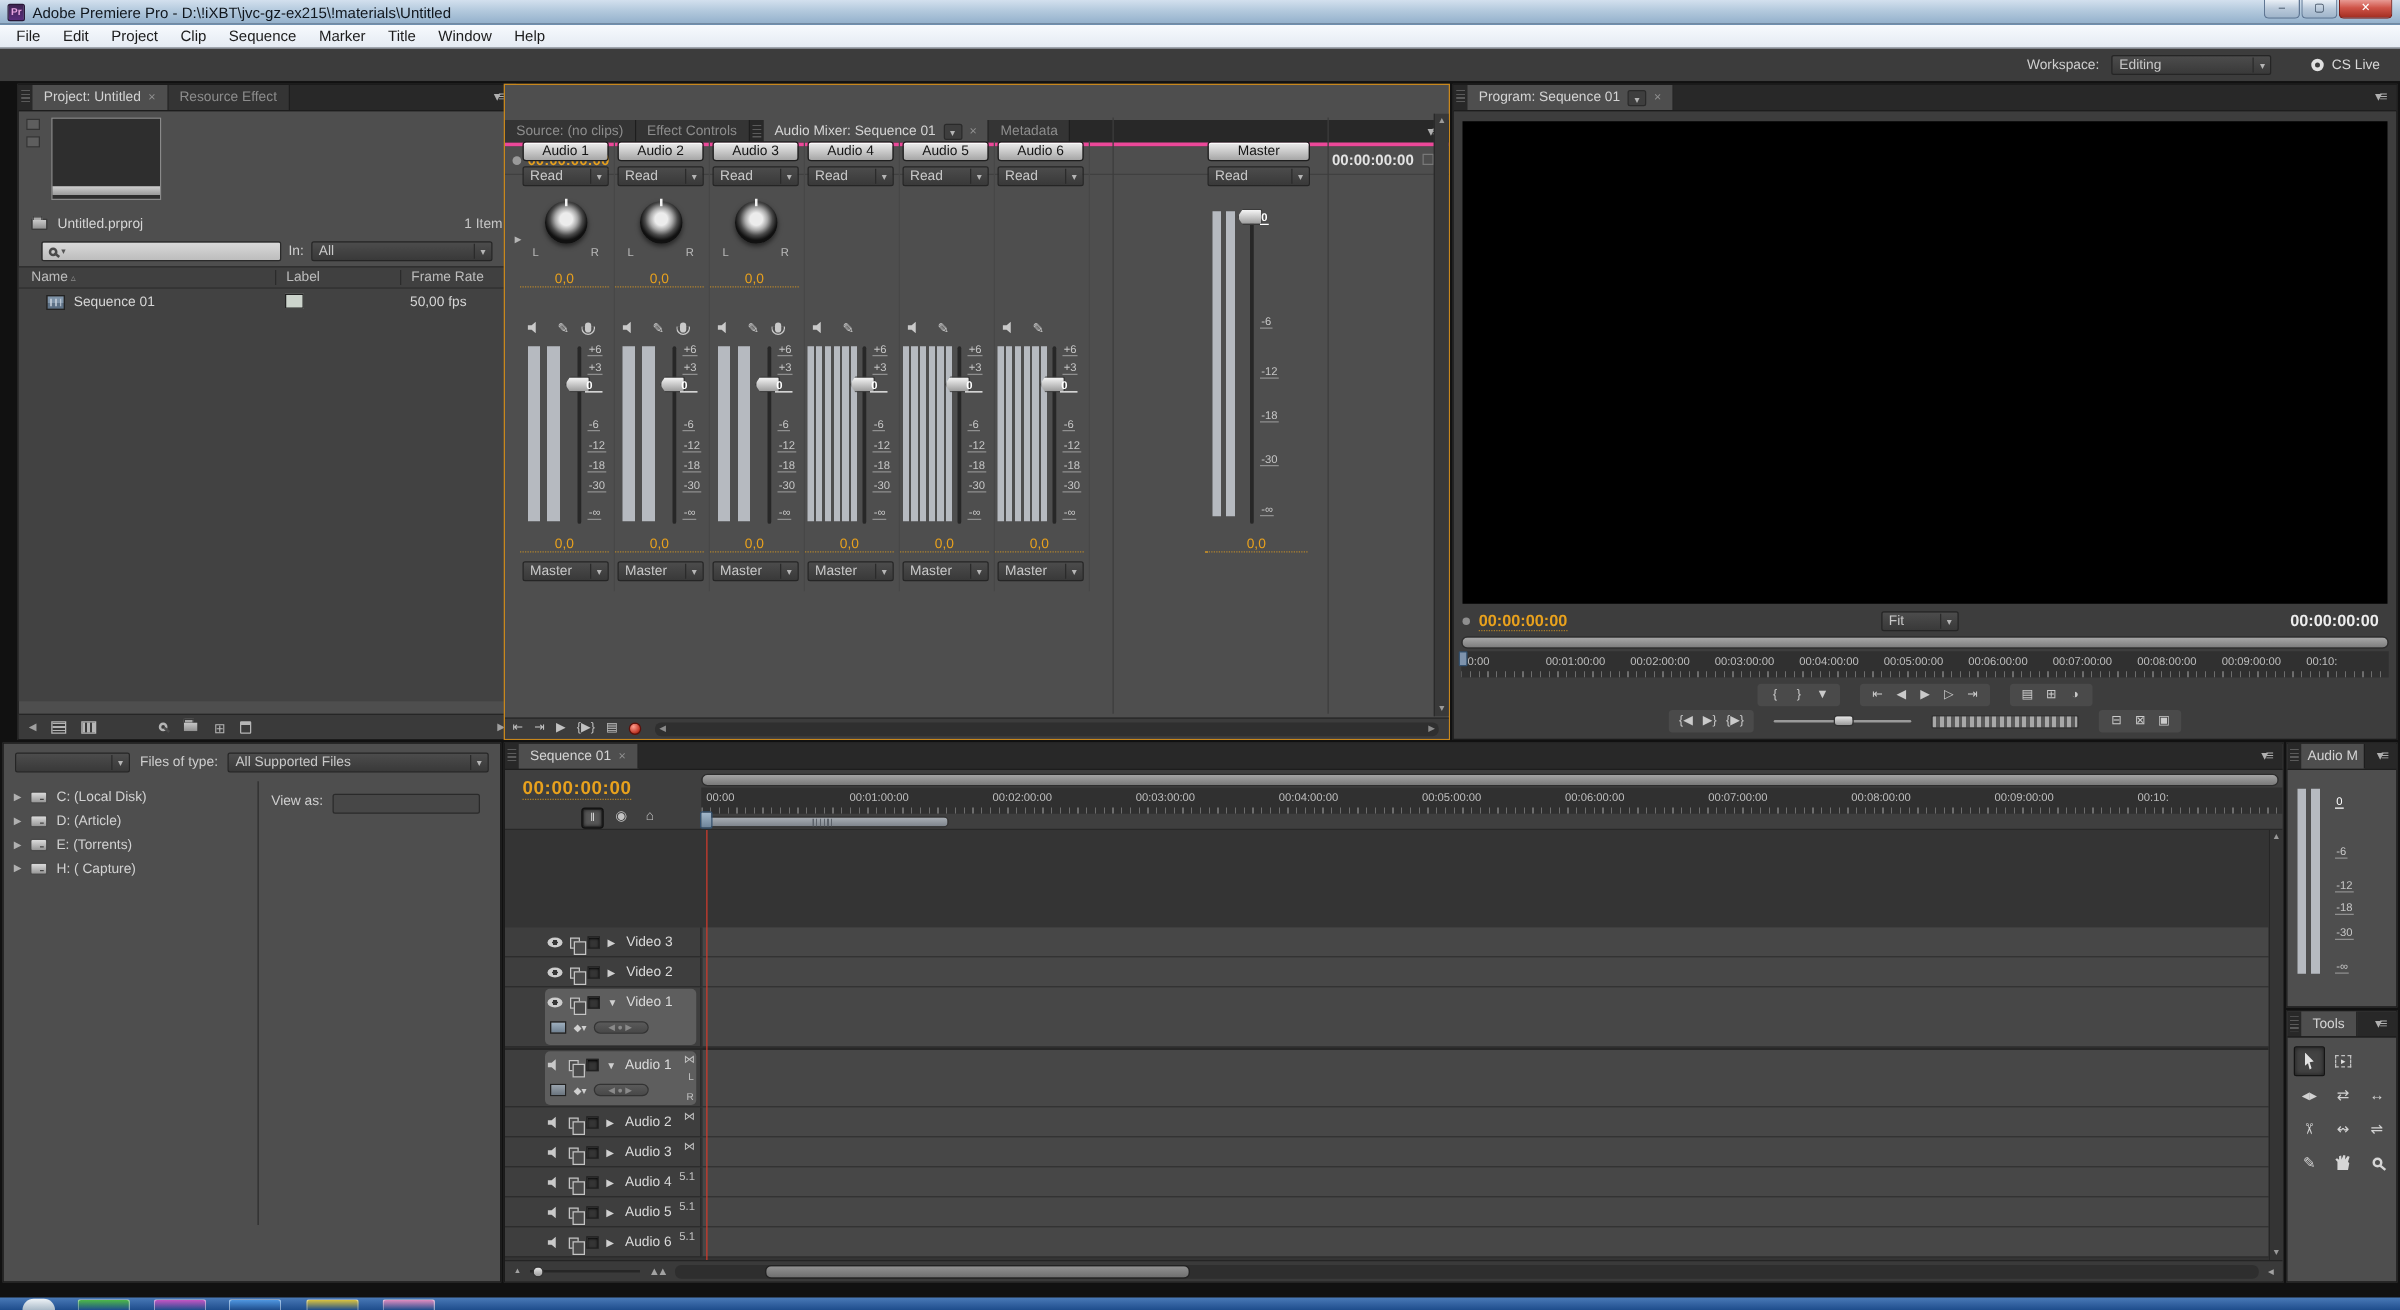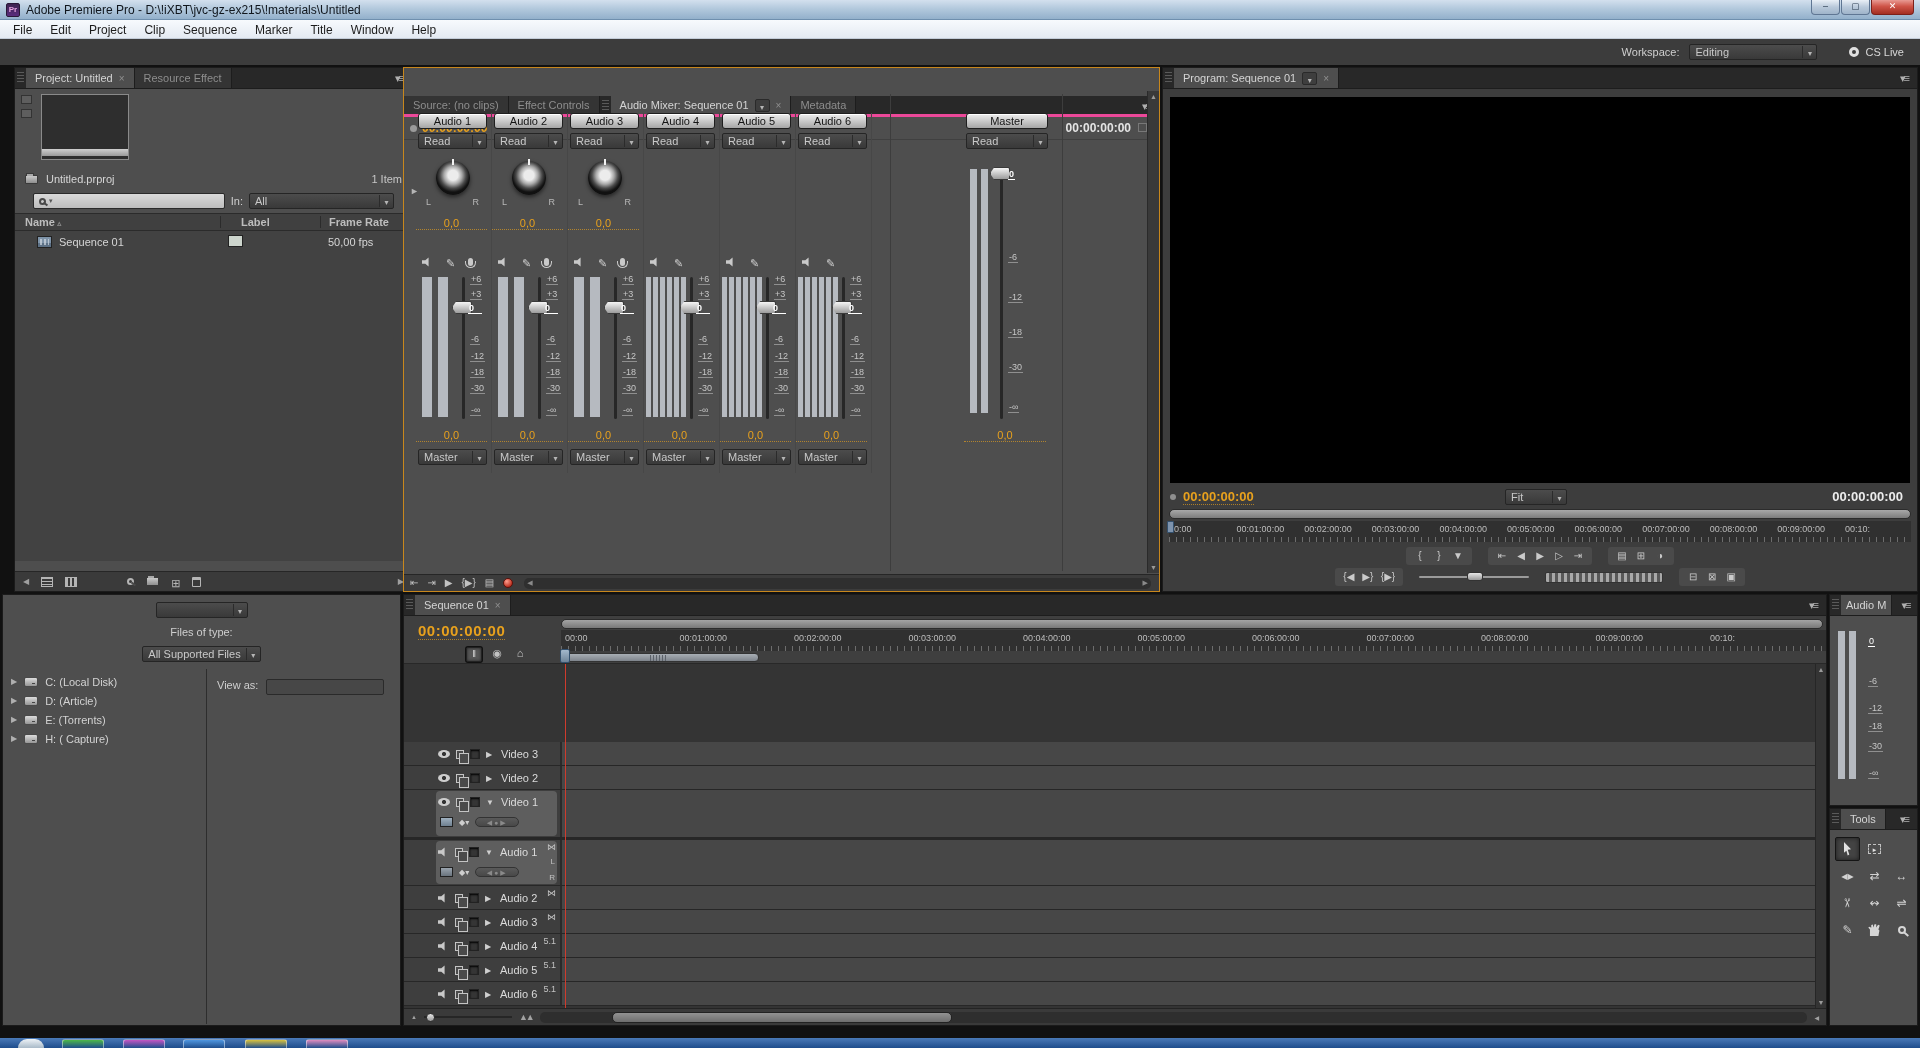--- a/index.html
+++ b/index.html
@@ -89,23 +89,23 @@
     border:1px solid #8a8a8a; }
   .pv-thumb::after { content:''; position:absolute; left:0; bottom:3px; width:100%; height:7px; background:linear-gradient(#cfcfcf,#9a9a9a); }
   .pname-row { display:flex; align-items:center; gap:8px; padding:0 10px; height:20px; font-size:11px; color:#d6d6d6; }
   .pname-row .count { margin-left:auto; color:#c6c6c6; }
   .psearch-row { display:flex; align-items:center; gap:6px; padding:0 18px; height:24px; }
   .searchbox { width:198px; height:16px; background:linear-gradient(#d9d9d9,#bdbdbd); border:1px solid #2a2a2a; border-radius:2px;
     display:flex; align-items:center; gap:3px; padding:0 5px; }
   .searchbox .arr { font-size:7px; color:#555; }
   .psearch-row .inlab { margin-left:auto; font-size:11px; color:#cfcfcf; }
   .pcols { display:flex; height:18px; background:#404040; border-top:1px solid #2b2b2b; border-bottom:1px solid #2b2b2b;
-    font-size:11px; color:#bdbdbd; align-items:center;font-weight:bold; }
+    font-size:11px; color:#bdbdbd; align-items:center; }
   .pcols .c1 { flex:1; padding-left:10px; } .pcols .c1::after { content:' ▵'; font-size:8px; color:#8a8a8a; }
-  .pcols .c2 { width:100px; border-left:1px solid #2b2b2b; padding-left:20px; }
+  .pcols .c2 { width:100px; border-left:1px solid #2b2b2b; padding-left:8px; }
   .pcols .c3 { width:92px; border-left:1px solid #2b2b2b; padding-left:8px; }
   .plist { height:330px; background:#424242; }
   .prow { display:flex; align-items:center; height:22px; font-size:11px; color:#d6d6d6; }
   .prow .c1 { flex:1; display:flex; align-items:center; gap:7px; padding-left:22px; }
   .seqicon { display:inline-block; width:15px; height:12px; border:1px solid #222; position:relative;
     background:linear-gradient(180deg,#7e93a8 0 55%,#5d7186 55%); }
   .seqicon::after { content:''; position:absolute; inset:2px 2px 2px 2px; background:repeating-linear-gradient(90deg,#cfd8e2 0 2px,transparent 2px 4px); opacity:.7; }
   .prow .c2 { width:100px; } .chip { display:inline-block; width:15px; height:12px; background:#ccd4cc; border:1px solid #222; margin-left:8px; }
   .prow .c3 { width:92px; padding-left:8px; }
   .ptools { position:absolute; left:0; bottom:0; width:100%; height:20px; background:#3a3a3a; border-top:1px solid #262626;
@@ -201,21 +201,21 @@
   .bgrp { display:flex; align-items:center; gap:7px; background:#4a4a4a; border-radius:3px; padding:2px 8px; }
   .pbtn { color:#cacaca; font-size:10px; line-height:14px; min-width:12px; text-align:center; }
   .shuttle { position:relative; width:110px; height:14px; }
   .shuttle::before { content:''; position:absolute; left:0; right:0; top:6px; height:2px; background:#9a9a9a; border-radius:1px; }
   .shuttle i { position:absolute; left:48px; top:2px; width:16px; height:9px; background:linear-gradient(#e8e8e8,#9a9a9a); border-radius:3px; border:1px solid #333; }
   .jog { width:118px; height:11px; border-radius:2px; border:1px solid #333;
     background:repeating-linear-gradient(90deg,#a8a8a8 0 3px,#585858 3px 6px); }
 
   
   #media { left:2px; top:594px; width:399px; height:432px; }
-  .mb-row { display:flex; align-items:center; gap:8px; padding:7px 9px;flex-direction:column; }
+  .mb-row { display:flex; align-items:center; gap:8px; padding:7px 9px; }
   .mb-dd1 { width:92px; } .mb-lab { font-size:11px; color:#cfcfcf; white-space:nowrap; }
   .mb-dd2 { flex:1; }
   .mb-body { display:flex; height:355px; }
   .mb-tree { width:204px; border-right:1px solid #2d2d2d; padding-top:3px; }
   .mb-item { display:flex; align-items:center; gap:7px; height:19px; padding-left:8px; font-size:11px; color:#d2d2d2; }
   .mb-item .tri { font-size:8px; color:#b0b0b0; }
   .mb-right { flex:1; padding:10px 10px; display:flex; gap:8px; align-items:flex-start; }
   .mb-viewdd { width:118px; height:16px; background:#474747; border:1px solid #2a2a2a; border-radius:2px; }
 
   

